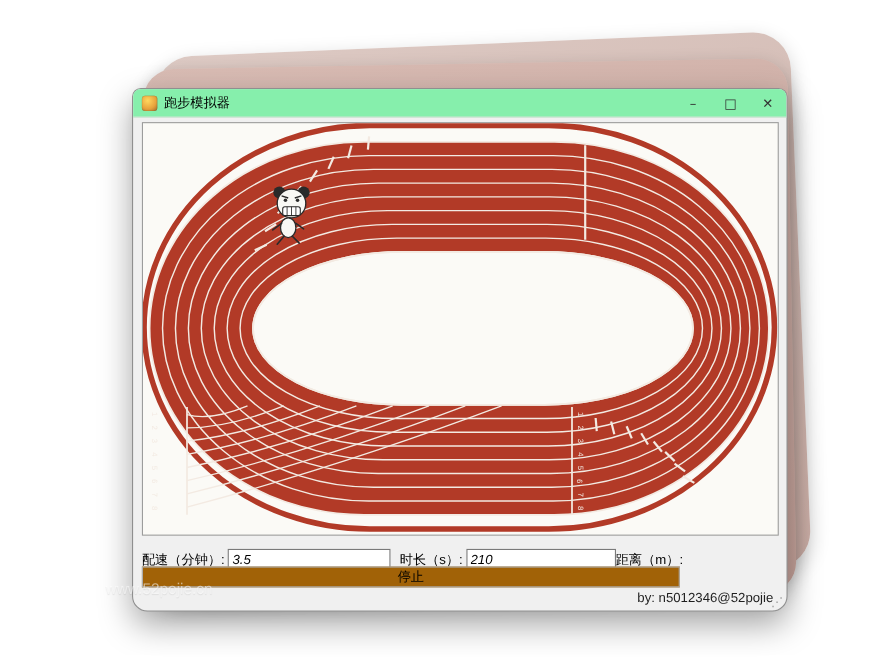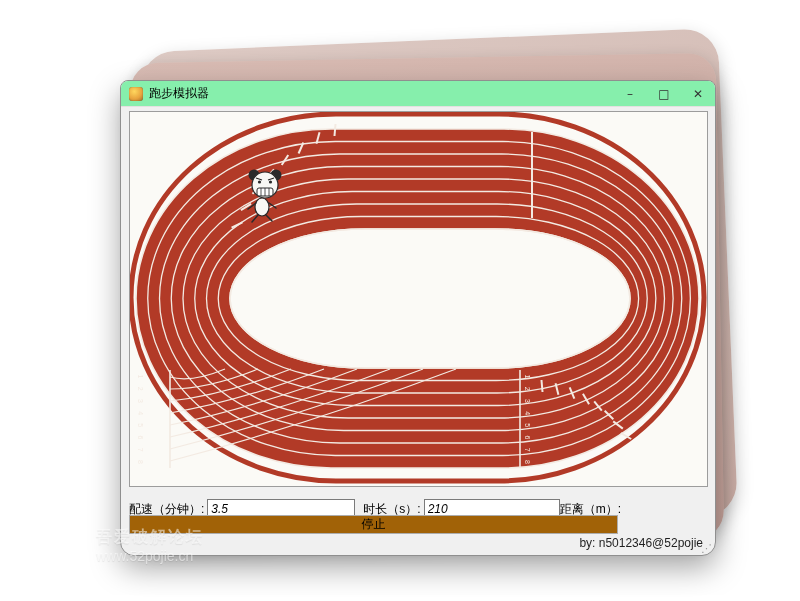--- a/index.html
+++ b/index.html
@@ -162,18 +162,17 @@
       <label>距离（m）:</label>
     </div>
 
     <button class="stop-btn">停止</button>
 
     <div class="credit">by: n5012346@52pojie</div>
     <div class="grip">⋰</div>
   </div>
 
   <div class="watermark">
-    <div class="wm1">吾爱破解论坛</div>
     <div class="wm2">www.52pojie.cn</div>
   </div>
 
   <div class="frame"></div>
 </div>
 
 </body></html>

